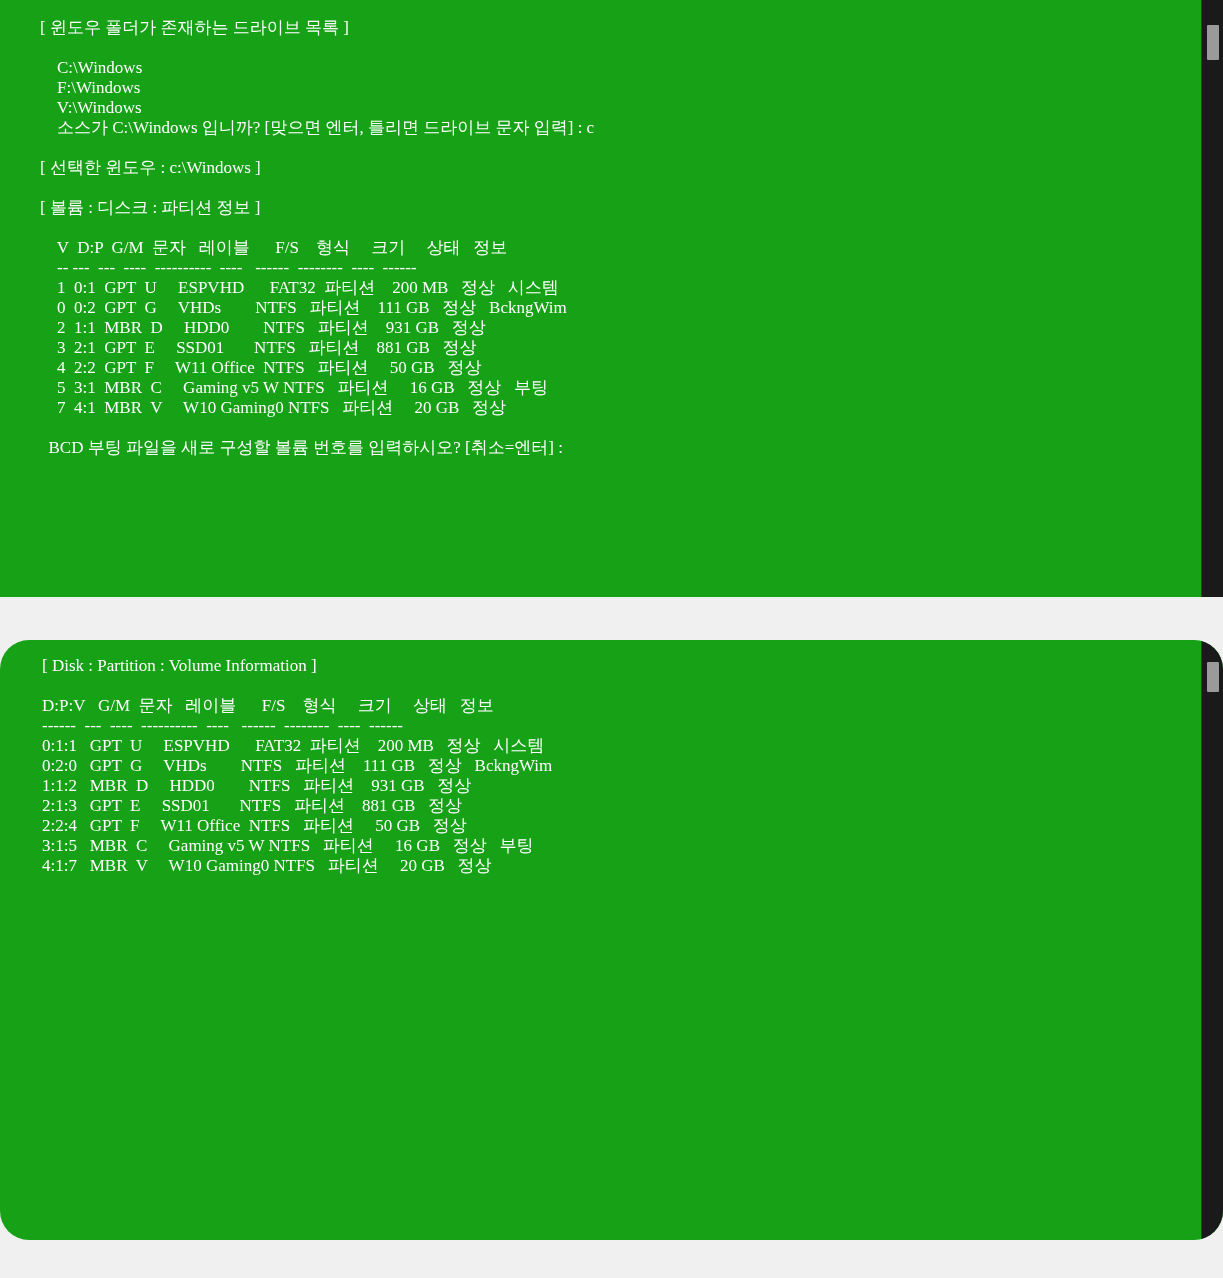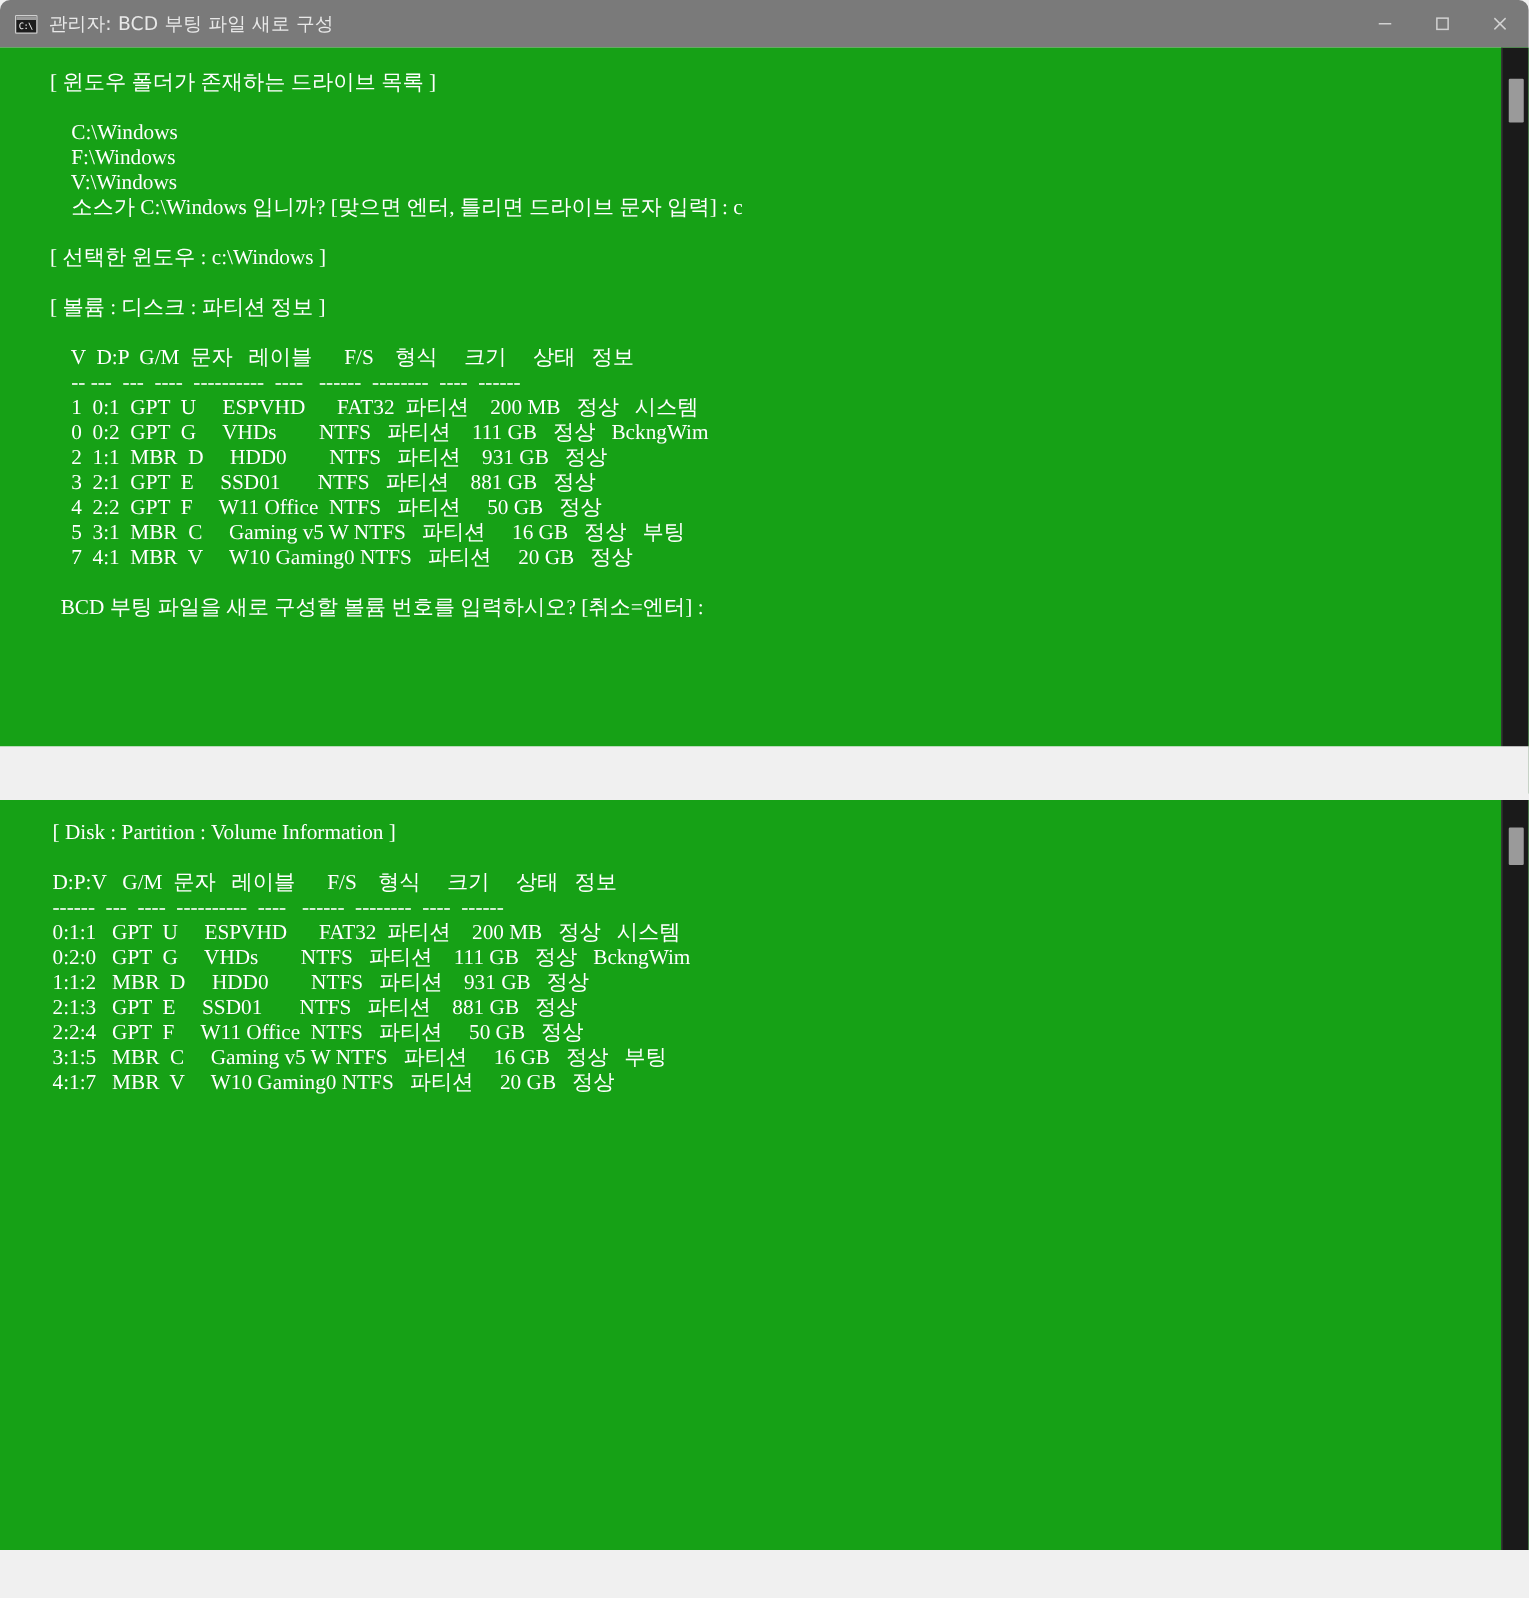--- a/index.html
+++ b/index.html
@@ -114,59 +114,36 @@
 
   
   #win-admin { top: 0; }
   #win-admin .console { height: 597px; }
   #win-admin .console-text { padding: 18px 0 0 40px; }
   #win-admin .scroll-thumb { top: 25px; height: 35px; }
 
   
   #win-cmd { top: 640px; }
   #win-cmd .titlebar { height: 38px; }
-  #win-cmd .console { height: 600px; }
+  #win-cmd .console { height: 600px; border-radius: 29px; }
   #win-cmd .console-text { padding: 16px 0 0 42px; }
   #win-cmd .scroll-thumb { top: 22px; height: 30px; }
 
   .gap-strip {
     position: absolute;
     left: 0; top: 597px;
     width: 1223px; height: 43px;
     background: #f0f0f0;
   }
 </style>
 </head>
 <body>
 
 <div class="window" id="win-admin">
 
-  <div class="titlebar admin">
-    <div class="win-icon"></div>
-    <div class="title-text">관리자: BCD 부팅 파일 새로 구성</div>
-
-    <div class="caption-buttons">
-      <div class="cap-btn">
-        <svg width="12" height="12" viewBox="0 0 12 12" fill="none" stroke-width="1.2">
-          <line x1="1" y1="6" x2="11" y2="6"></line>
-        </svg>
-      </div>
-      <div class="cap-btn">
-        <svg width="12" height="12" viewBox="0 0 12 12" fill="none" stroke-width="1.2">
-          <rect x="1.5" y="1.5" width="9" height="9"></rect>
-        </svg>
-      </div>
-      <div class="cap-btn">
-        <svg width="12" height="12" viewBox="0 0 12 12" fill="none" stroke-width="1.2">
-          <line x1="1.5" y1="1.5" x2="10.5" y2="10.5"></line>
-          <line x1="10.5" y1="1.5" x2="1.5" y2="10.5"></line>
-        </svg>
-      </div>
-    </div>
-  </div>
 
   <div class="console">
     <pre class="console-text">[ 윈도우 폴더가 존재하는 드라이브 목록 ]
 
     C:\Windows
     F:\Windows
     V:\Windows
     소스가 C:\Windows 입니까? [맞으면 엔터, 틀리면 드라이브 문자 입력] : c
 
 [ 선택한 윈도우 : c:\Windows ]

